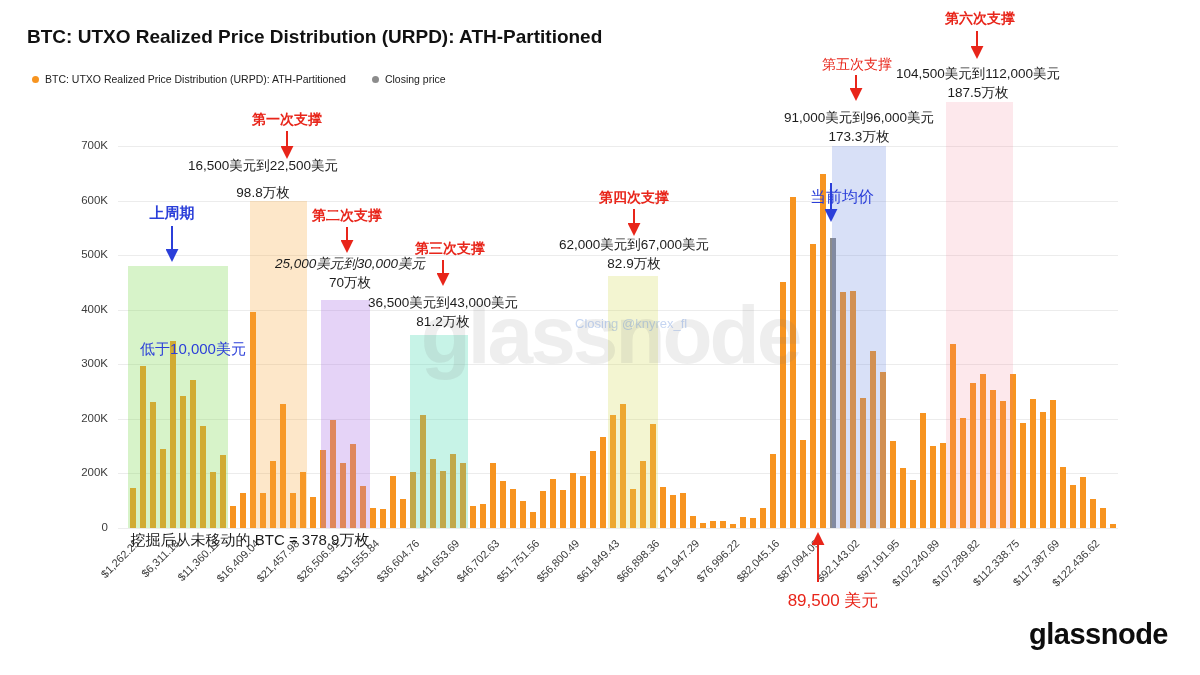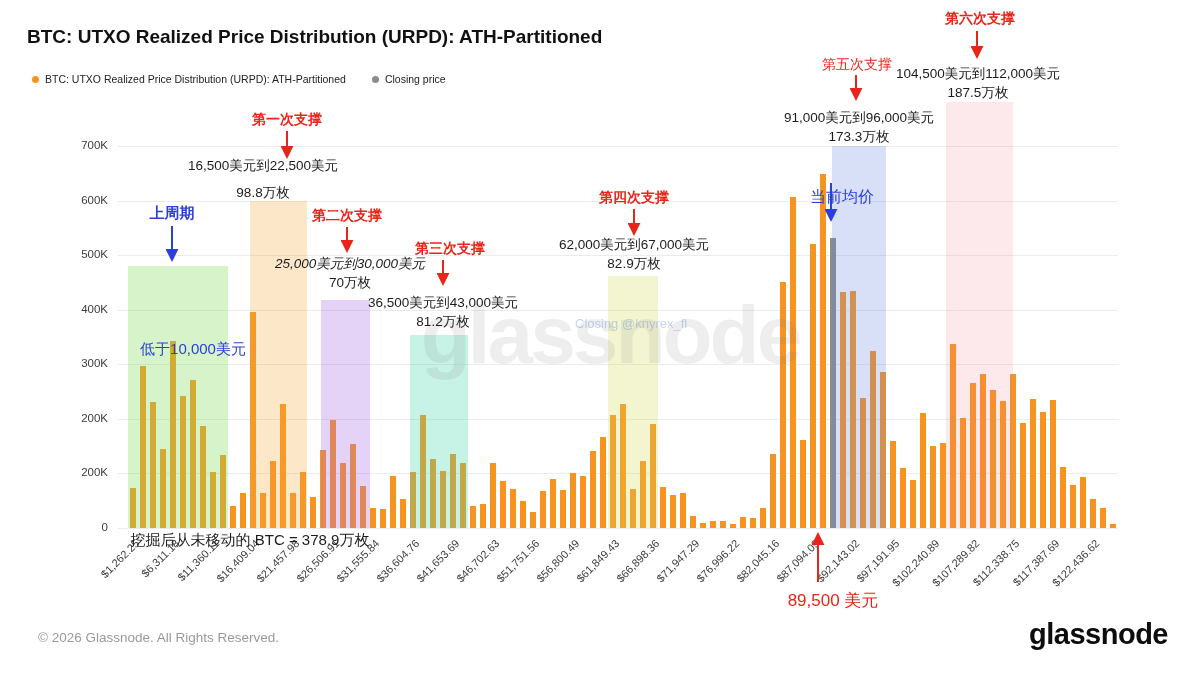--- a/index.html
+++ b/index.html
@@ -233,15 +233,14 @@
         <line x1="347" y1="227" x2="347" y2="249" stroke="#e8251a" stroke-width="2" marker-end="url(#ah-red)"></line>
         <line x1="443" y1="260" x2="443" y2="282" stroke="#e8251a" stroke-width="2" marker-end="url(#ah-red)"></line>
         <line x1="634" y1="209" x2="634" y2="232" stroke="#e8251a" stroke-width="2" marker-end="url(#ah-red)"></line>
         <line x1="856" y1="75" x2="856" y2="97" stroke="#e8251a" stroke-width="2" marker-end="url(#ah-red)"></line>
         <line x1="977" y1="31" x2="977" y2="55" stroke="#e8251a" stroke-width="2" marker-end="url(#ah-red)"></line>
         <line x1="831" y1="183" x2="831" y2="218" stroke="#2b3fd9" stroke-width="2" marker-end="url(#ah-blue)"></line>
         <line x1="818" y1="582" x2="818" y2="536" stroke="#e8251a" stroke-width="2" marker-end="url(#ah-red)"></line>
       </svg>
     </div>
 
-  <div class="copyright">© 2026 Glassnode. All Rights Reserved.</div>
   <div class="brand">glassnode</div>
 </div>
 
 </body></html>

